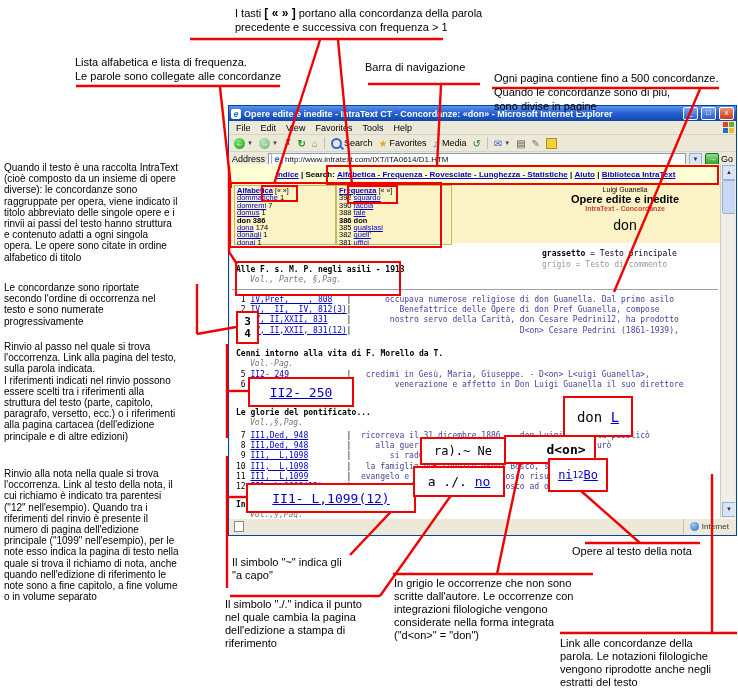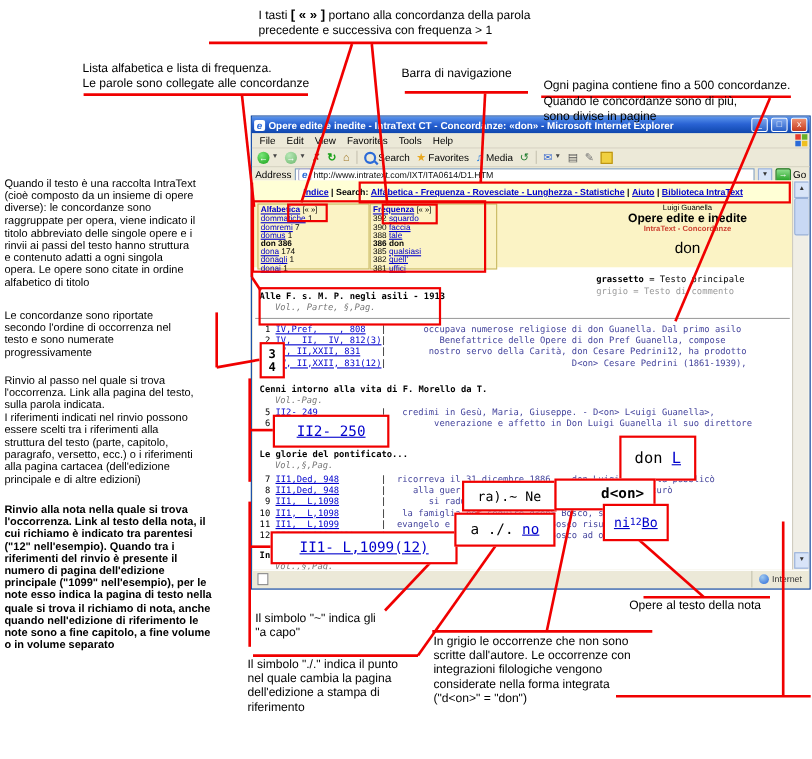--- a/index.html
+++ b/index.html
@@ -188,21 +188,21 @@
 struttura del testo (parte, capitolo,
 paragrafo, versetto, ecc.) o i riferimenti
 alla pagina cartacea (dell'edizione
 principale e di altre edizioni)</div>
 
   <div class="ann ann-left" style="left:4px;top:282px;width:224px;">Le concordanze sono riportate
 secondo l'ordine di occorrenza nel
 testo e sono numerate
 progressivamente</div>
 
-  <div class="ann ann-left" style="left:4px;top:458px;width:228px;font-weight:bold;">Rinvio alla nota nella quale si trova
+  <div class="ann ann-left" style="left:4px;top:468px;width:228px;">Rinvio alla nota nella quale si trova
 l'occorrenza. Link al testo della nota, il
 cui richiamo è indicato tra parentesi
 ("12" nell'esempio). Quando tra i
 riferimenti del rinvio è presente il
 numero di pagina dell'edizione
 principale ("1099" nell'esempio), per le
 note esso indica la pagina di testo nella
 quale si trova il richiamo di nota, anche
 quando nell'edizione di riferimento le
 note sono a fine capitolo, a fine volume
@@ -217,20 +217,24 @@
 riferimento</div>
 
   <div class="ann ann-bot" style="left:394px;top:577px;width:210px;">In grigio le occorrenze che non sono
 scritte dall'autore. Le occorrenze con
 integrazioni filologiche vengono
 considerate nella forma integrata
 ("d&lt;on&gt;" = "don")</div>
 
   <div class="ann ann-bot" style="left:572px;top:545px;width:160px;">Opere al testo della nota</div>
 
+  <div class="ann ann-bot" style="left:560px;top:637px;width:178px;">Link alle concordanze della
+parola. Le notazioni filologiche
+vengono riprodotte anche negli
+estratti del testo</div>
 
   <div id="win">
 
     <div class="titlebar">
       <span class="ie-ico">e</span>
       <span class="title-text">Opere edite e inedite - IntraText CT - Concordanze: «don» - Microsoft Internet Explorer</span>
       <span class="winbtn">_</span>
       <span class="winbtn">□</span>
       <span class="winbtn close">x</span>
     </div>

